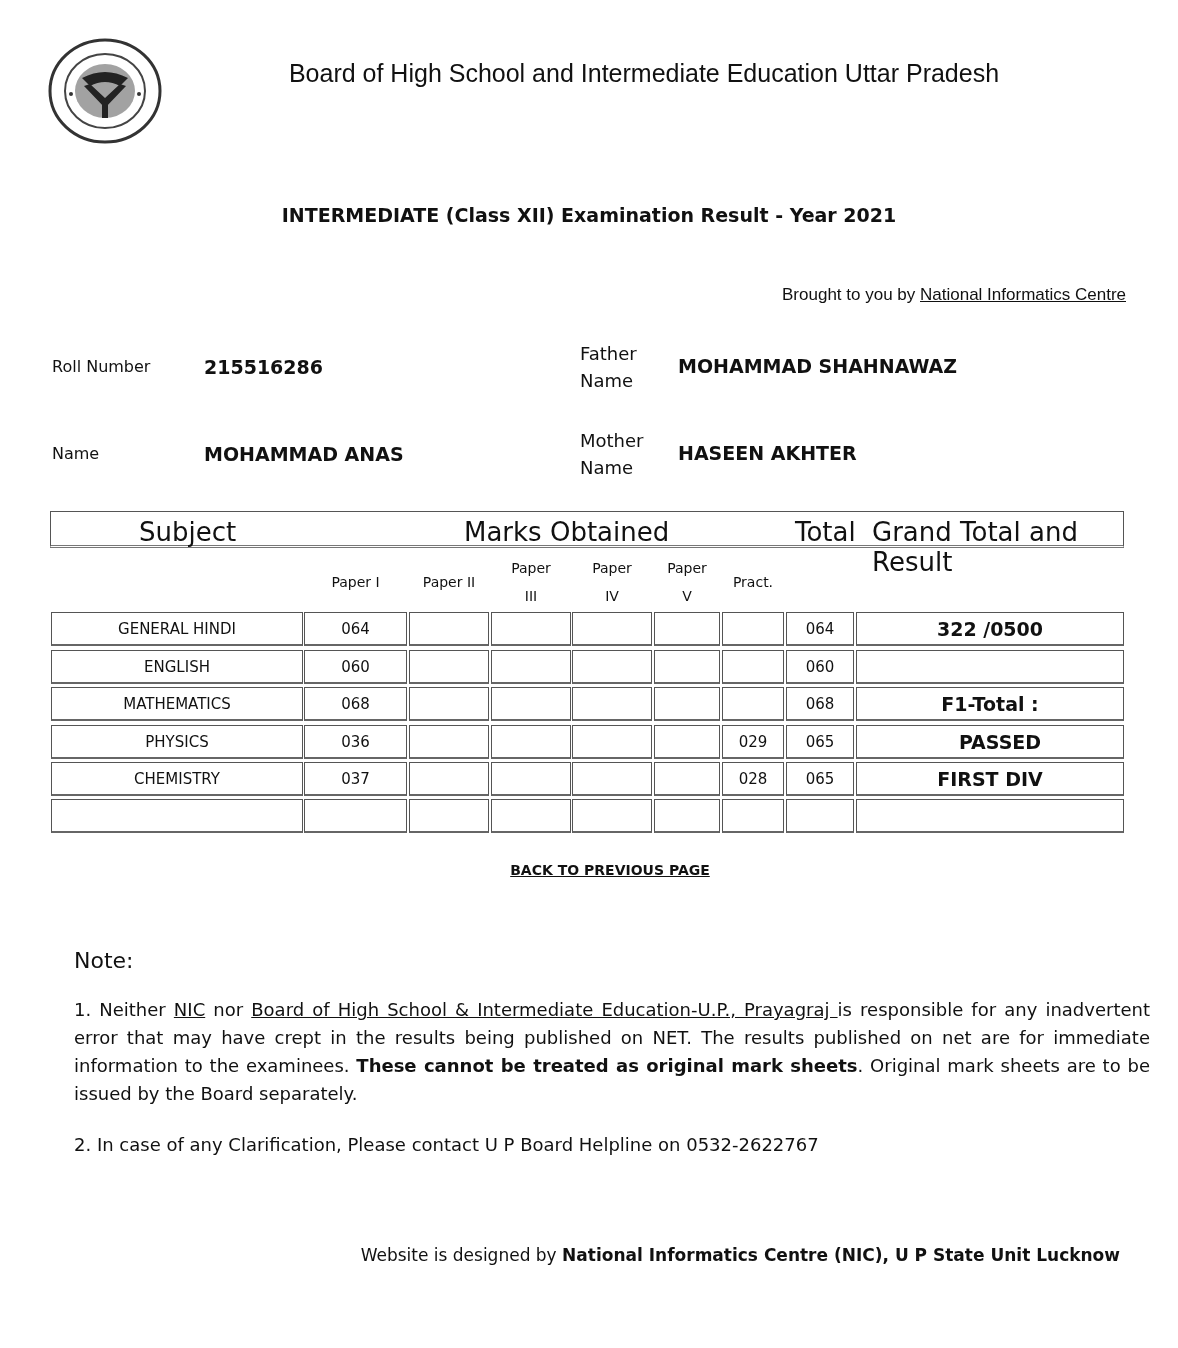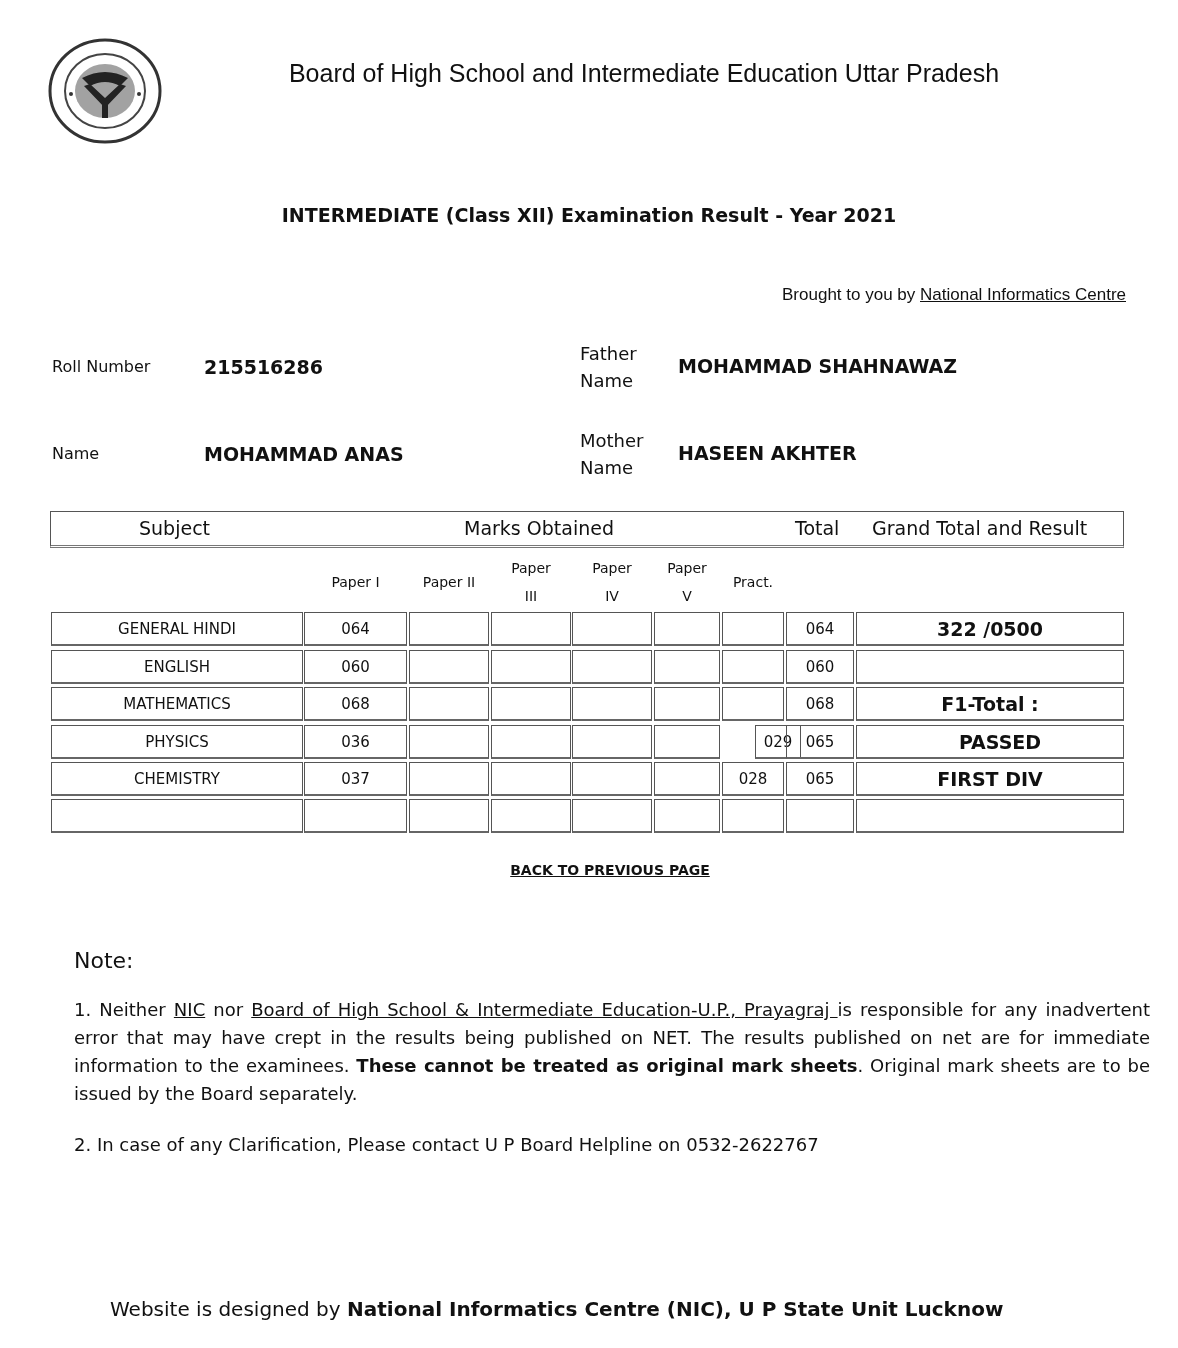--- a/index.html
+++ b/index.html
@@ -8,31 +8,31 @@
   .logo { left:46px; top:36px; width:118px; height:110px; }
   .hdr-title { left:160px; top:58px; width:968px; text-align:center; font-family:"Liberation Sans", sans-serif; font-size:25px; line-height:31px; color:#111; }
   .exam-title { left:160px; top:204px; width:858px; text-align:center; font-weight:bold; font-size:19px; color:#111; }
   .brought { left:690px; top:285px; width:436px; text-align:right; font-family:"Liberation Sans", sans-serif; font-size:17px; }
   .brought a { color:#111; text-decoration:underline; }
   .lbl { font-size:16px; color:#111; }
   .val { font-size:19px; font-weight:bold; color:#111; }
   .lbl2 { font-size:18px; line-height:27px; color:#111; }
   
   .tbl-head { left:50px; top:511px; width:1074px; height:37px; border:1px solid #555; box-sizing:border-box; border-bottom:3px double #777; }
-  .th { position:absolute; top:5px; font-size:19px; color:#111;text-align:right; }
+  .th { position:absolute; top:5px; font-size:26px; color:#111; }
   .sub-head { font-size:14px; color:#111; text-align:center; position:absolute; line-height:28px; }
   .cell { position:absolute; border:1px solid #555; box-sizing:border-box; height:34px; font-size:15px; display:flex; align-items:center; justify-content:center; color:#111; border-bottom:2px solid #666; }
   .res { font-weight:bold; font-size:19px; }
   .back { left:440px; top:862px; width:340px; text-align:center; font-weight:bold; font-size:14px; }
   .back a { color:#111; text-decoration:underline; }
   .note-h { left:74px; top:948px; font-size:22px; }
   .note1 { left:74px; top:996px; width:1076px; font-size:18px; line-height:28px; text-align:justify; }
   .note1 a { color:#111; text-decoration:underline; }
   .note2 { left:74px; top:1134px; font-family:"DejaVu Sans", sans-serif; font-size:18px; }
-  .footer { left:110px; top:1295px; width:1010px; text-align:left; font-size:20px; line-height:28px; }
+  .footer { left:110px; top:1241px; width:1010px; text-align:right; font-size:17px; line-height:28px; }
 </style>
 </head>
 <body>
 
 <div class="abs logo">
   <svg width="118" height="110" viewBox="0 0 118 110">
     <ellipse cx="59" cy="55" rx="55" ry="51" fill="none" stroke="#333" stroke-width="3"></ellipse>
     <ellipse cx="59" cy="55" rx="40" ry="37" fill="none" stroke="#444" stroke-width="2"></ellipse>
     <ellipse cx="59" cy="55" rx="30" ry="27" fill="#555" opacity="0.55"></ellipse>
     <path d="M36 42 Q59 30 82 42 L74 50 Q59 42 44 50 Z" fill="#222"></path>
@@ -121,21 +121,21 @@
     <div class="cell" style="left: 654px; top: 687px; width: 66px;"></div>
     <div class="cell" style="left: 722px; top: 687px; width: 62px;"></div>
     <div class="cell" style="left: 786px; top: 687px; width: 68px;">068</div>
     <div class="cell res" style="left: 856px; top: 687px; width: 268px;">F1-Total :</div>
     <div class="cell" style="left: 51px; top: 725px; width: 252px;">PHYSICS</div>
     <div class="cell" style="left: 304px; top: 725px; width: 103px;">036</div>
     <div class="cell" style="left: 409px; top: 725px; width: 80px;"></div>
     <div class="cell" style="left: 491px; top: 725px; width: 80px;"></div>
     <div class="cell" style="left: 572px; top: 725px; width: 80px;"></div>
     <div class="cell" style="left: 654px; top: 725px; width: 66px;"></div>
-    <div class="cell" style="left: 722px; top: 725px; width: 46px; margin-left: 33px;">029</div>
+    <div class="cell" style="left: 722px; top: 725px; width: 62px;">029</div>
     <div class="cell" style="left: 786px; top: 725px; width: 68px;">065</div>
     <div class="cell res" style="left: 856px; top: 725px; width: 268px; padding-left: 20px;">PASSED</div>
     <div class="cell" style="left: 51px; top: 762px; width: 252px;">CHEMISTRY</div>
     <div class="cell" style="left: 304px; top: 762px; width: 103px;">037</div>
     <div class="cell" style="left: 409px; top: 762px; width: 80px;"></div>
     <div class="cell" style="left: 491px; top: 762px; width: 80px;"></div>
     <div class="cell" style="left: 572px; top: 762px; width: 80px;"></div>
     <div class="cell" style="left: 654px; top: 762px; width: 66px;"></div>
     <div class="cell" style="left: 722px; top: 762px; width: 62px;">028</div>
     <div class="cell" style="left: 786px; top: 762px; width: 68px;">065</div>

